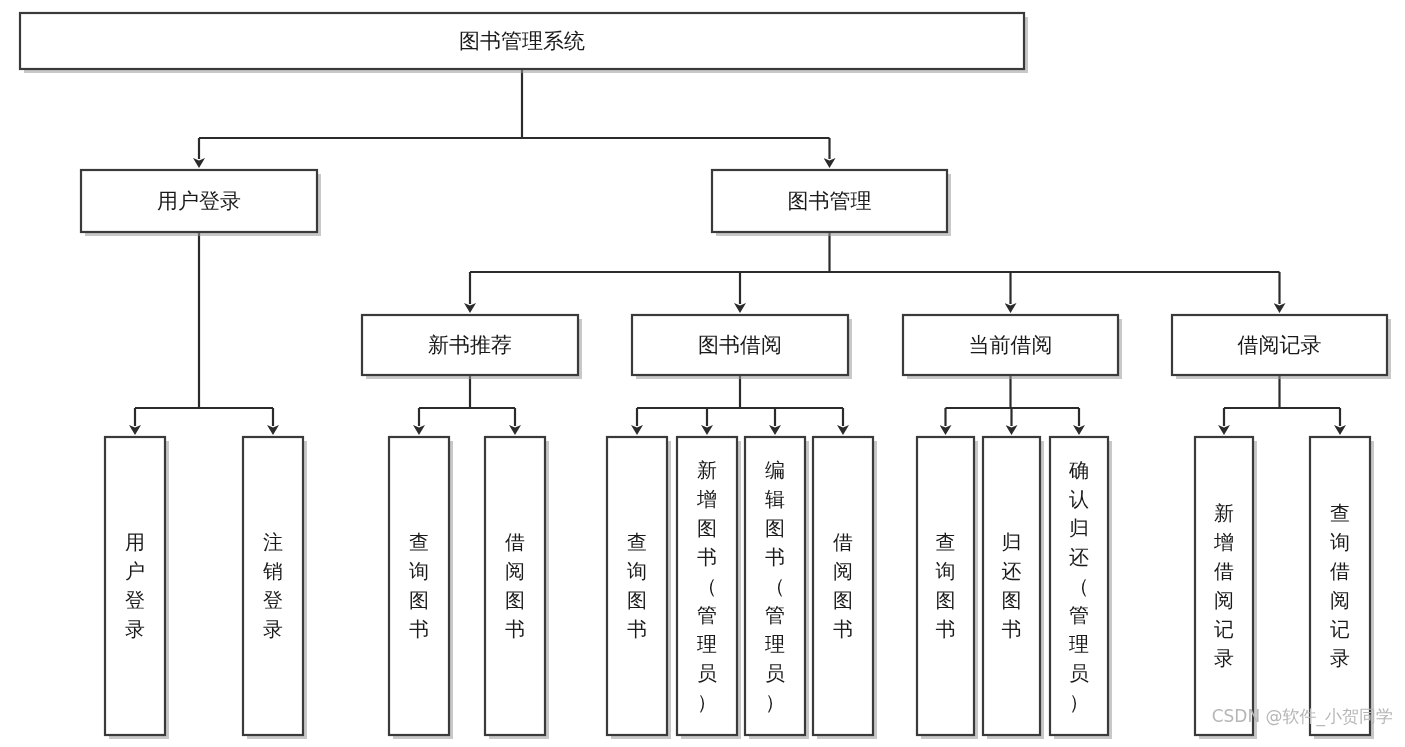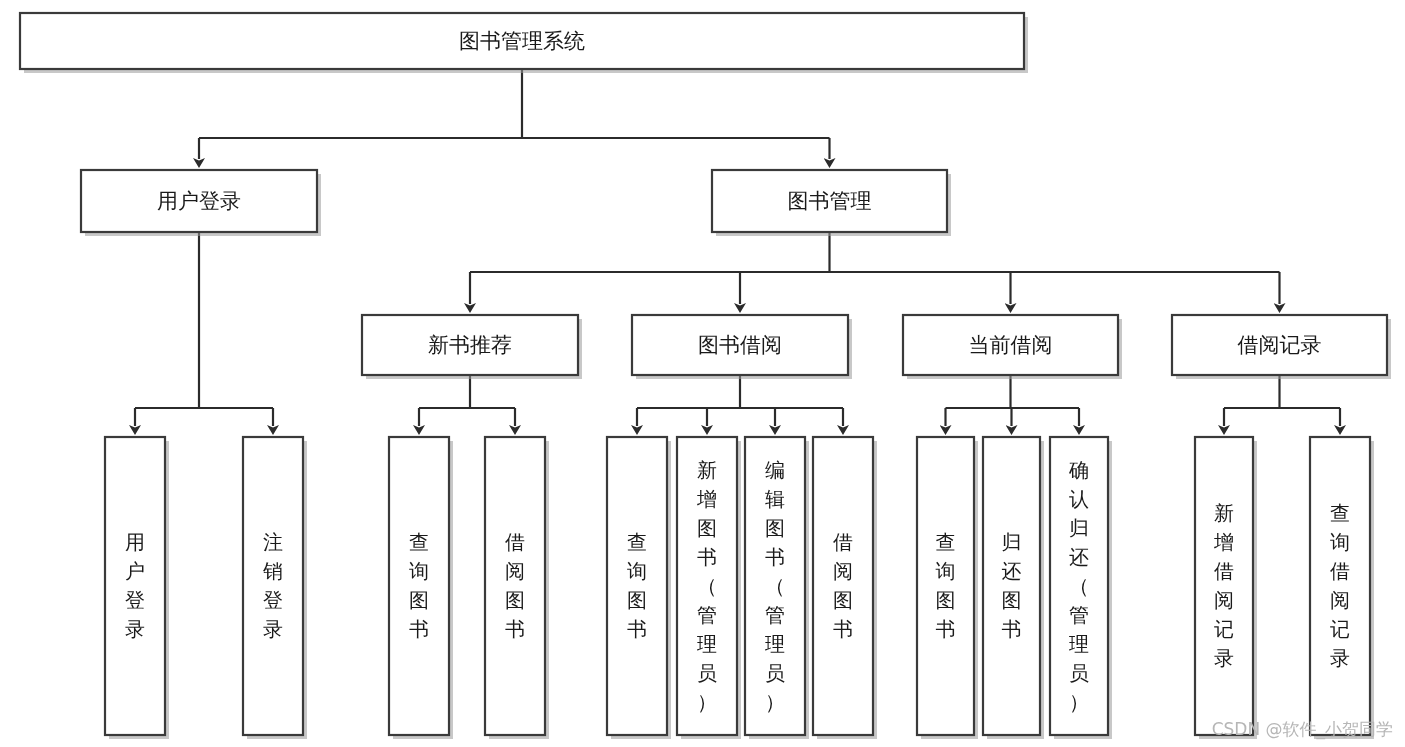--- a/index.html
+++ b/index.html
@@ -51,21 +51,21 @@
     stroke: #2b2b2b;
     stroke-width: 2.2;
     fill: none;
   }
   .arrow-head {
     fill: #2b2b2b;
   }
   .watermark {
     position: absolute;
     right: 12px;
-    bottom: 6px;
+    bottom: 19px;
     color: #b6b6b6;
     font-size: 17px;
     font-family: "DejaVu Sans", "Liberation Sans", sans-serif;
     white-space: nowrap;
     user-select: none;
   }
 </style>
 </head>
 <body>
 

